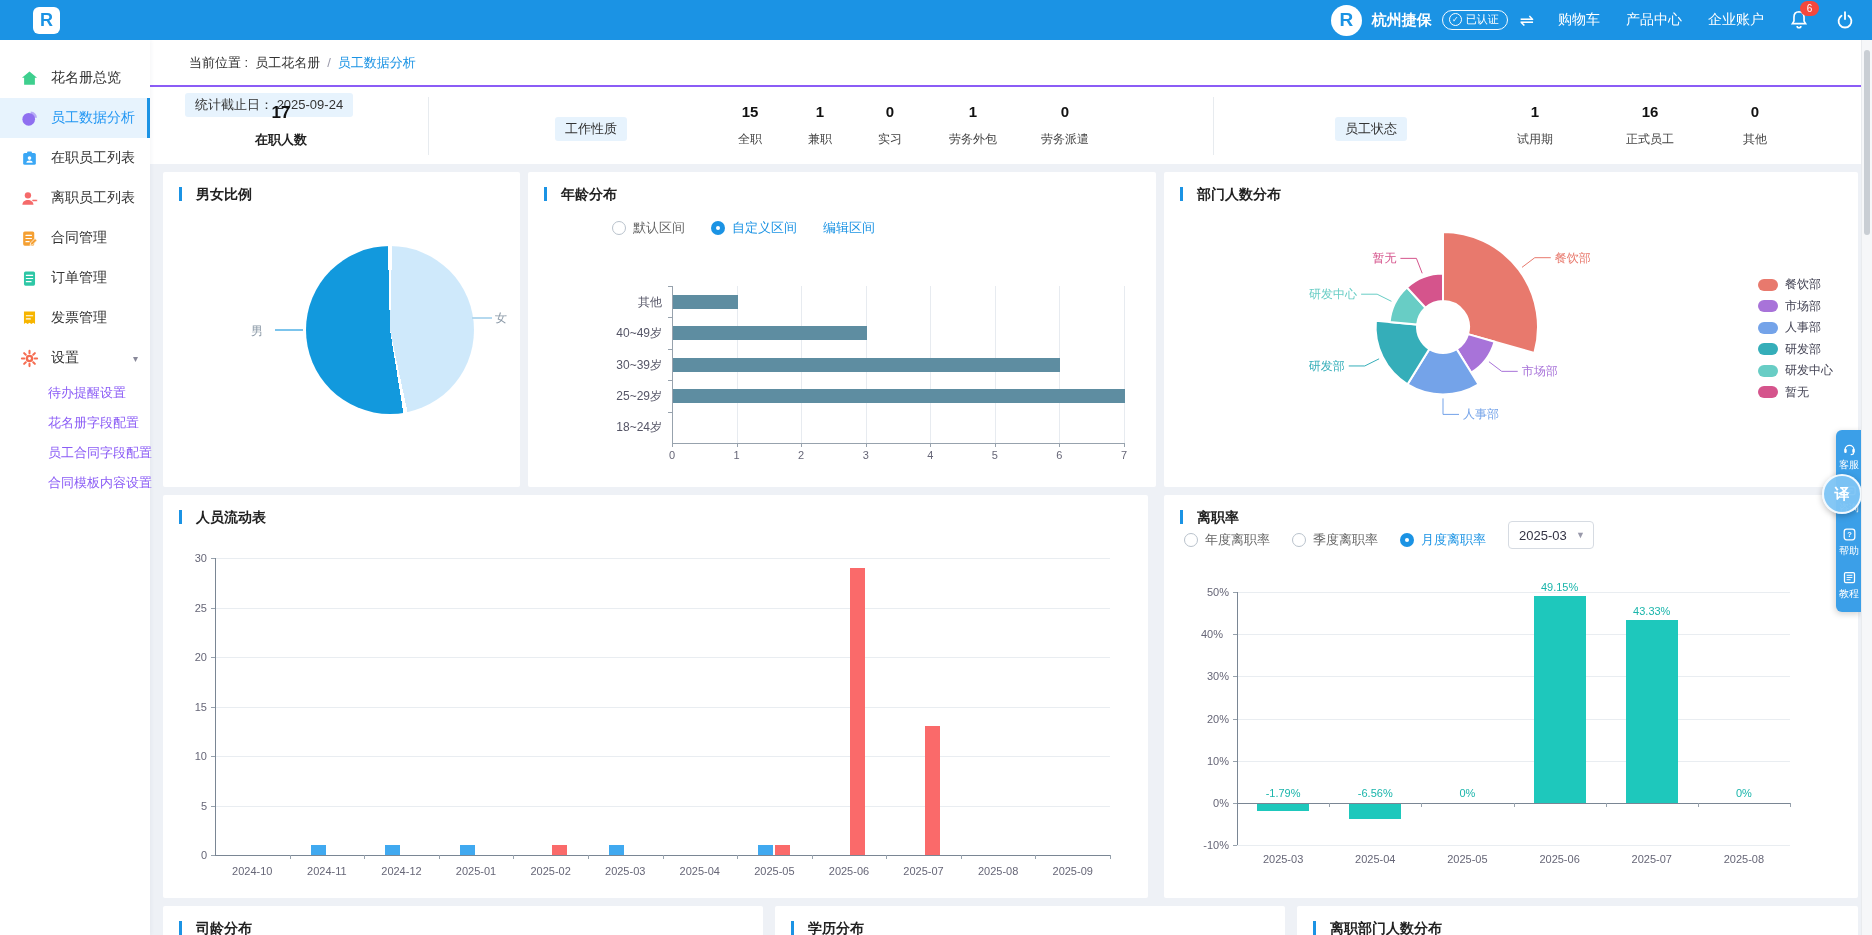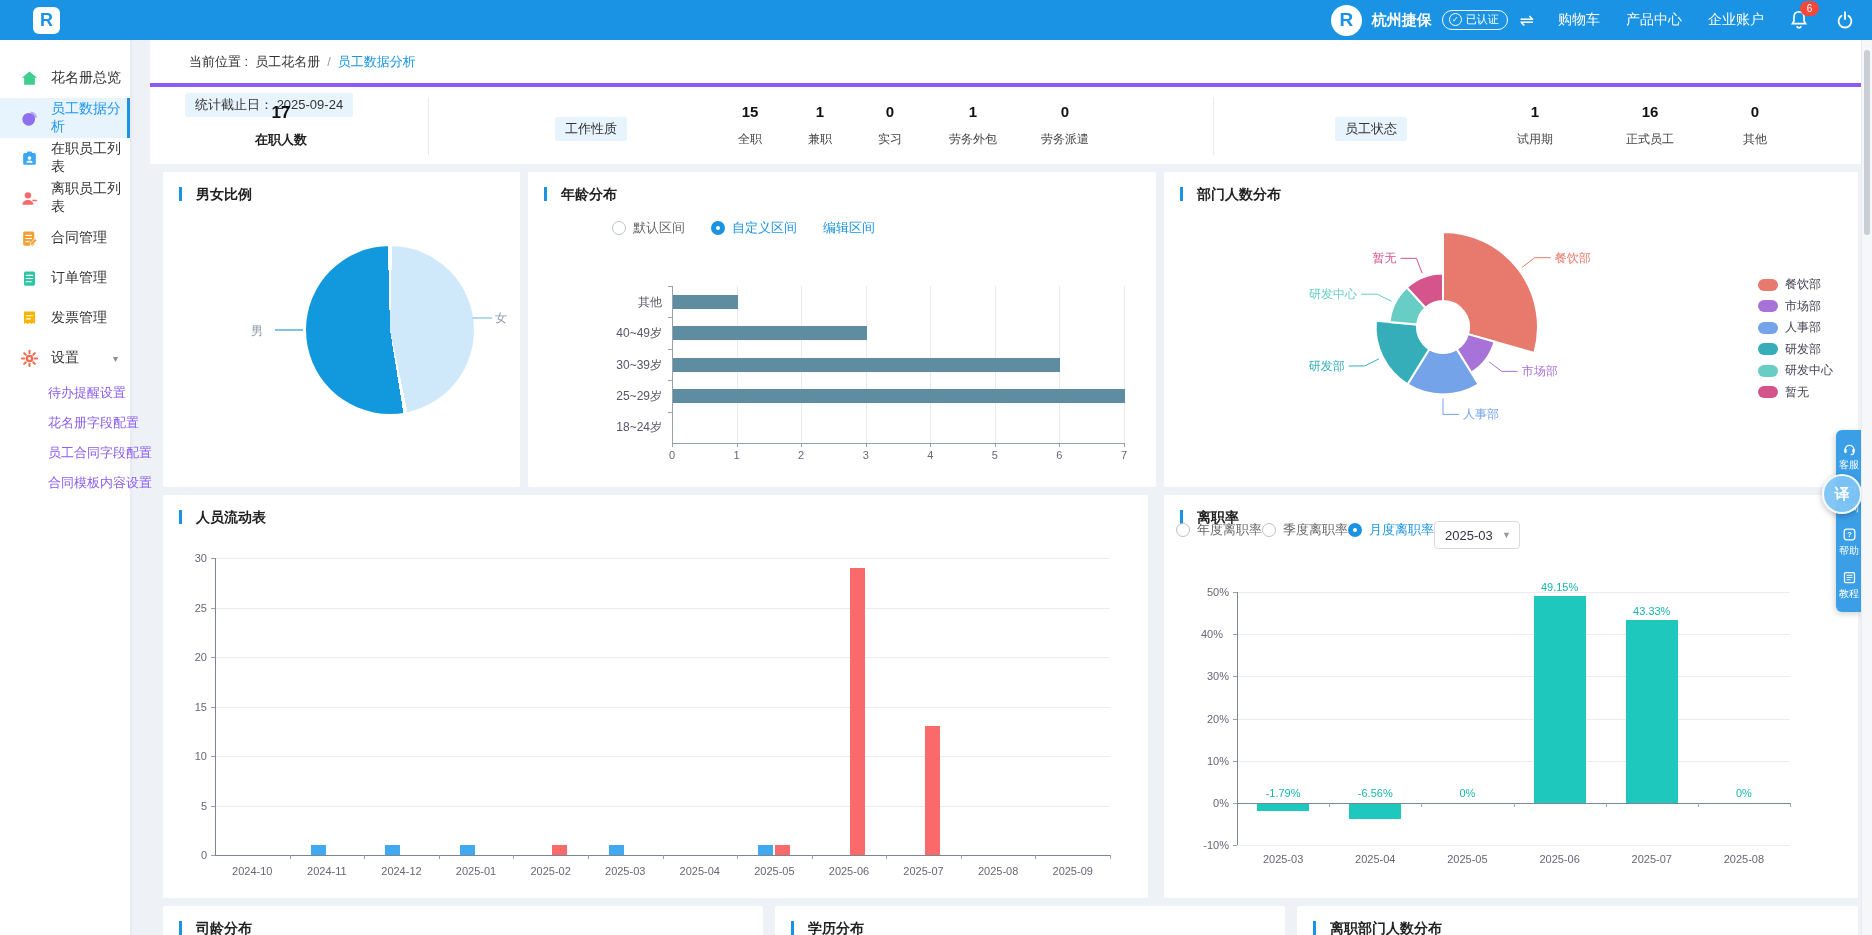--- a/index.html
+++ b/index.html
@@ -19,30 +19,30 @@
   .vbadge{border:1px solid rgba(255,255,255,.95);border-radius:10px;padding:1px 8px 2px 6px;font-size:11px;
        display:flex;align-items:center;gap:4px;margin-left:-14px;cursor:pointer}
   .vcheck{width:11px;height:11px;border:1px solid #fff;border-radius:50%;font-size:8px;line-height:11px;text-align:center}
   .swap{font-size:17px;margin-left:-12px;cursor:pointer}
   .nav-link{cursor:pointer;white-space:nowrap}
   .bell-wrap{position:relative;cursor:pointer;width:22px;height:22px}
   .badge6{position:absolute;top:-8px;right:-9px;background:#f5483d;color:#fff;border-radius:8px;min-width:15px;
        height:15px;font-size:10px;line-height:15px;text-align:center;padding:0 2px}
   .power{cursor:pointer;width:22px;height:22px}
   
-  .sidebar{position:absolute;left:0;top:40px;width:130px;bottom:0;background:#fff;z-index:20;
+  .sidebar{position:absolute;left:0;top:40px;width:150px;bottom:0;background:#fff;z-index:20;
        box-shadow:1px 0 4px rgba(30,60,90,.05);padding-top:18px;box-sizing:border-box}
   .side-item{height:40px;display:flex;align-items:center;padding-left:20px;gap:12px;font-size:14px;color:#333;cursor:pointer}
   .side-item.active{background:#e7f3fd;color:#2196f3;border-right:3px solid #1b93e4}
   .side-item .sicon{width:19px;height:19px;flex:0 0 auto;display:flex}
   .side-item .caret{margin-left:auto;margin-right:12px;font-size:10px;color:#889}
   .side-sub{height:30px;line-height:30px;padding-left:48px;font-size:13px;color:#8b5cf6;cursor:pointer;white-space:nowrap}
   
   .crumb-bar{position:absolute;left:150px;top:40px;width:1714px;height:47px;background:#fff;z-index:5;
-       border-bottom:4px solid #8b5cf6;display:flex;align-items:center;padding-left:39px;box-sizing:border-box;
+       border-bottom:2px solid #8b5cf6;display:flex;align-items:center;padding-left:39px;box-sizing:border-box;
        font-size:13px;gap:7px}
   .crumb-cur{color:#1b93e4;cursor:pointer}
   .stats-card{position:absolute;left:150px;top:87px;width:1714px;height:77px;background:#fff;z-index:5}
   .badge-lt{position:absolute;background:#e7f3fd;border-radius:3px;padding:3px 10px;font-size:13px;color:#333;white-space:nowrap}
   .stat-num{position:absolute;top:16px;width:90px;text-align:center;font-size:15px;font-weight:bold;color:#111}
   .stat-lab{position:absolute;top:44px;width:90px;text-align:center;font-size:12px;color:#444}
   .hc-num{position:absolute;left:86px;top:16px;width:90px;text-align:center;font-size:17px;font-weight:bold;color:#111}
   .hc-lab{position:absolute;left:86px;top:44px;width:90px;text-align:center;font-size:13px;font-weight:bold;color:#222}
   .vdiv{position:absolute;top:10px;width:1px;height:58px;background:#e7ebef}
   
@@ -51,21 +51,21 @@
   #panel-age{left:528px;top:172px;width:628px;height:315px}
   #panel-dept{left:1164px;top:172px;width:694px;height:315px}
   #panel-flow{left:163px;top:495px;width:985px;height:403px}
   #panel-turnover{left:1164px;top:495px;width:694px;height:403px}
   #panel-tenure{left:163px;top:906px;width:600px;height:60px}
   #panel-edu{left:775px;top:906px;width:510px;height:60px}
   #panel-rdept{left:1297px;top:906px;width:561px;height:60px}
   .ptitle{position:absolute;left:16px;top:14px;font-size:14px;font-weight:bold;color:#222;padding-left:17px;white-space:nowrap}
   .ptitle::before{content:"";position:absolute;left:0;top:1px;width:3px;height:14px;background:#1b93e4}
   
-  .ctl-row{position:absolute;display:flex;align-items:flex-start;font-size:13px;color:#666}
+  .ctl-row{position:absolute;display:flex;align-items:flex-end;font-size:13px;color:#666}
   .radio{width:14px;height:14px;border-radius:50%;border:1px solid #b9c2cc;background:#fff;box-sizing:border-box;
        display:inline-block;margin-right:7px;flex:0 0 auto;cursor:pointer}
   .radio.on{border:none;background:#1b93e4;position:relative}
   .radio.on::after{content:"";position:absolute;left:5px;top:5px;width:4px;height:4px;border-radius:50%;background:#fff}
   .ropt{display:flex;align-items:center;cursor:pointer}
   .ropt.sel{color:#1b93e4}
   .lnk{color:#1b93e4;cursor:pointer}
   .selbox{display:flex;align-items:center;justify-content:space-between;border:1px solid #d6dbe2;border-radius:4px;
        height:26px;padding:0 8px 0 10px;font-size:13px;color:#334;min-width:66px;cursor:pointer;background:#fff}
   .selbox .car{font-size:9px;color:#99a;margin-left:6px}
@@ -416,21 +416,21 @@
       <div class="bar" style="left: 761.542px; top: 231.3px; width: 15px; height: 128.7px; background: rgb(250, 106, 106);"></div>
       <div class="axnum" style="left: 805.125px; top: 370px; width: 60px;">2025-08</div>
       <div class="tick" style="left: 872.417px; top: 360px; width: 1px; height: 4px;"></div>
       <div class="axnum" style="left: 879.708px; top: 370px; width: 60px;">2025-09</div>
       <div class="tick" style="left: 947px; top: 360px; width: 1px; height: 4px;"></div>
     </div>
 </section>
 
 <section class="panel" id="panel-turnover">
   <div class="ptitle">离职率</div>
-  <div class="ctl-row" style="left:12px;top:26px;">
+  <div class="ctl-row" style="left:20px;top:26px;gap:22px">
     <span class="ropt">
       <span class="radio"></span>
       <span>年度离职率</span>
     </span>
     <span class="ropt">
       <span class="radio"></span>
       <span>季度离职率</span>
     </span>
     <span class="ropt sel">
       <span class="radio on"></span>

